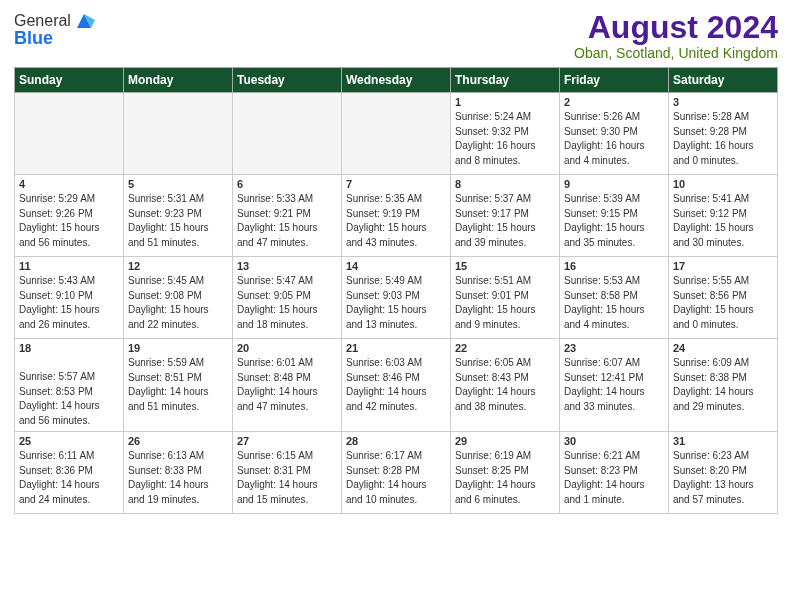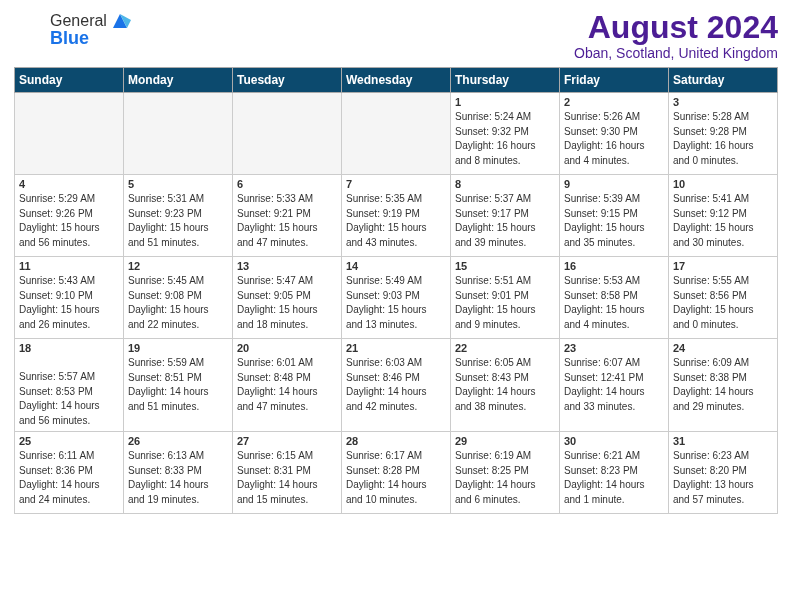--- a/index.html
+++ b/index.html
@@ -18,48 +18,47 @@
     }
     .header {
       display: flex;
       justify-content: space-between;
       align-items: flex-start;
       margin-bottom: 6px;
     }
     .logo {
       display: flex;
       align-items: flex-start;
-      margin-left: 36px;
     }
     .logo-general {
       color: #333;
     }
     .logo-blue {
       color: #1a73e8;
     }
     .title-block {
       text-align: right;
     }
     .month-year {
       font-size: 32px;
       font-weight: bold;
       color: #4c1d95;
       line-height: 1.1;
     }
     .location {
       font-size: 14px;
-      color: #4c1d95;
+      color: #4d7c0f;
     }
     .calendar {
       width: 100%;
       border-collapse: collapse;
       table-layout: fixed;
     }
     .calendar th {
-      background-color: #0c4a6e;
+      background-color: #14532d;
       color: #fff;
       font-size: 12px;
       font-weight: bold;
       padding: 5px 4px;
       text-align: left;
       border: 1px solid #aaa;
     }
     .calendar td {
       vertical-align: top;
       border: 1px solid #ccc;

